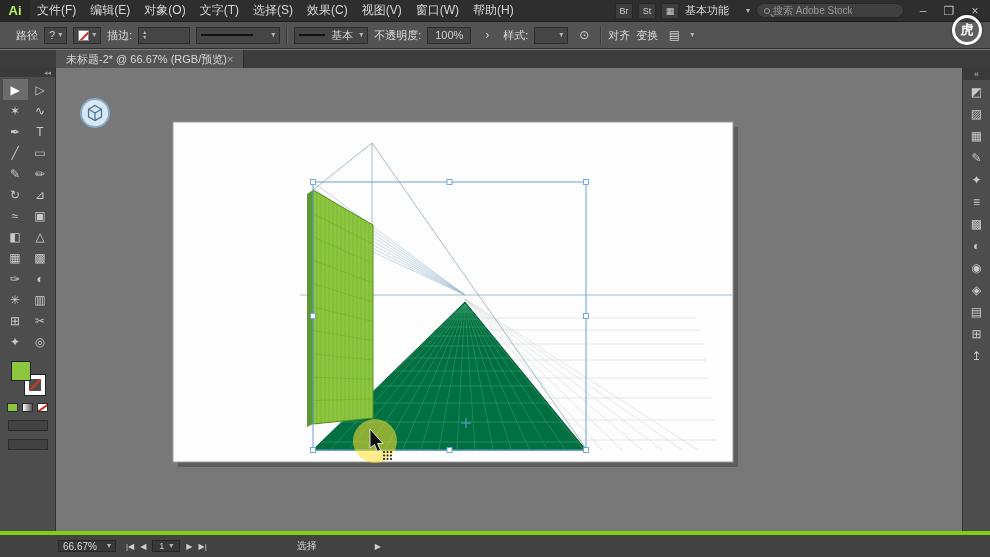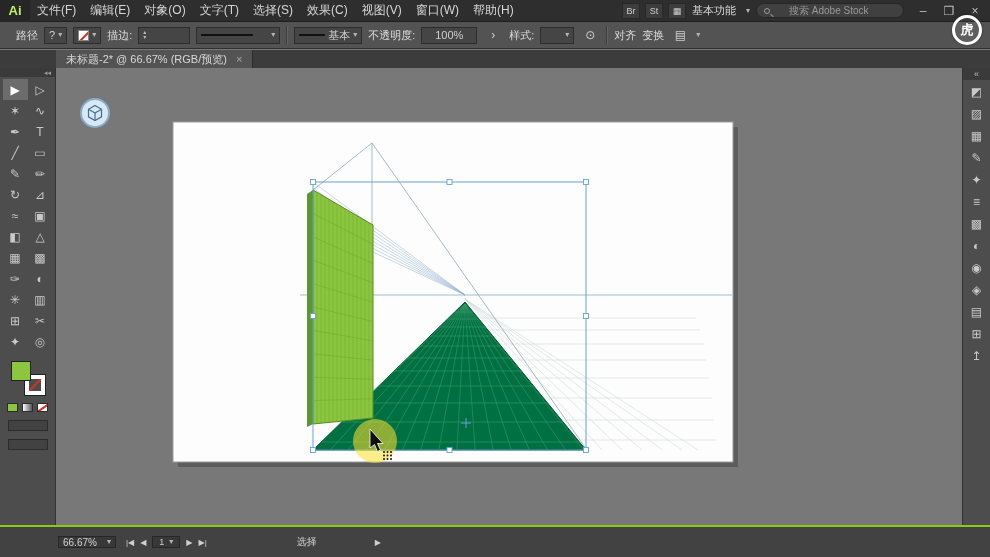--- a/index.html
+++ b/index.html
@@ -12,24 +12,24 @@
   
   .menubar { position:absolute; top:0; left:0; right:0; height:22px; background:#2e2e2e;
     border-bottom:1px solid #1e1e1e; display:flex; align-items:center; color:#d6d6d6;
     font-size:12px; z-index:30; }
   .ai-logo { width:30px; height:22px; display:flex; align-items:center; justify-content:center;
     color:#bef264; font-weight:bold; font-size:13px; background:#262626; }
   .menu-item { padding:0 7px; height:22px; display:flex; align-items:center; white-space:nowrap; }
   .mb-right { margin-left:auto; display:flex; align-items:center; gap:6px; padding-right:2px; }
   .mb-icon { min-width:18px; height:16px; background:#3d3d3d; border:1px solid #282828;
     color:#cfcfcf; font-size:9px; display:flex; align-items:center; justify-content:center; padding:0 2px; }
-  .workspace { display:flex; align-items:center; gap:10px; font-size:11px; }
+  .workspace { display:flex; align-items:center; gap:17px; font-size:11px; }
   .caret { font-size:8px; color:#b5b5b5; line-height:1; }
   .searchbox { width:148px; height:15px; background:#404040; border:1px solid #262626;
-    border-radius:8px; display:flex; align-items:center; gap:19px; padding:0 7px;
+    border-radius:8px; display:flex; align-items:center; gap:3px; padding:0 7px;
     color:#999; font-size:10px; }
   .mag { width:6px; height:6px; border:1px solid #999; border-radius:50%; position:relative; flex:0 0 auto; }
   .mag::after { content:""; position:absolute; width:4px; height:1px; background:#999;
     transform:rotate(45deg); left:5px; top:6px; }
   .search-text { white-space:nowrap; overflow:hidden; }
   .win-btns { display:flex; }
   .win-btn { width:26px; height:22px; display:flex; align-items:center; justify-content:center;
     color:#bdbdbd; font-size:12px; }
   
   .controlbar { position:absolute; top:22px; left:0; right:0; height:27px; background:#535353;
@@ -52,21 +52,21 @@
   .watermark { position:absolute; top:15px; right:8px; z-index:60; display:flex;
     align-items:center; gap:7px; pointer-events:none; }
   .wm-logo { width:30px; height:30px; border:3px solid #fff; border-radius:50%;
     display:flex; align-items:center; justify-content:center; color:#fff; font-size:13px;
     font-weight:bold; background:rgba(255,255,255,0.07); box-shadow:0 0 3px rgba(0,0,0,0.35); }
   .wm-text { font-size:28px; font-weight:bold; letter-spacing:2px; color:transparent;
     -webkit-text-stroke:1.6px #ffffff; text-shadow:0 0 4px rgba(0,0,0,0.25); }
   
   .tabbar { position:absolute; top:50px; left:0; right:0; height:18px; background:#3c3c3c;
     display:flex; align-items:stretch; z-index:15; }
-  .tab { margin-left:56px; background:#535353; display:flex; align-items:center; gap:9px;
+  .tab { margin-left:56px; background:#535353; display:flex; align-items:center; 
     padding:0 10px; color:#d8d8d8; font-size:11px; border-right:1px solid #2c2c2c; white-space:nowrap; }
   .tab-close { color:#a8a8a8; font-size:11px; }
   
   .tool-panel { position:absolute; top:68px; left:0; width:56px; bottom:14px; background:#4d4d4d;
     border-right:1px solid #333; z-index:10; display:flex; flex-direction:column; align-items:center; }
   .tp-head { width:100%; height:9px; background:#3a3a3a; color:#9b9b9b; font-size:7px;
     text-align:right; padding-right:4px; line-height:9px; }
   .tools { display:grid; grid-template-columns:repeat(2,25px); margin-top:2px; }
   .tool { width:25px; height:21px; display:flex; align-items:center; justify-content:center;
     color:#c9c9c9; font-size:12px; background:none; border:none; padding:0; }
@@ -89,22 +89,22 @@
   .right-strip { position:absolute; top:68px; right:0; width:28px; bottom:14px; background:#4d4d4d;
     border-left:1px solid #333; z-index:10; display:flex; flex-direction:column; align-items:center; }
   .rs-head { width:100%; height:12px; background:#3a3a3a; color:#bbb; font-size:9px;
     text-align:center; line-height:12px; }
   .rs-icon { width:22px; height:20px; margin-top:2px; display:flex; align-items:center;
     justify-content:center; color:#c9c9c9; font-size:12px; background:none; border:none; padding:0; }
   
   .canvas { position:absolute; top:68px; left:56px; right:28px; bottom:14px; background:#787878; z-index:1; }
   .canvas svg { position:absolute; left:0; top:0; }
   
-  .statusbar { position:absolute; bottom:0; left:0; right:0; height:32px; background:#424242;
-    border-top:2px solid #84cc16; display:flex; align-items:center; gap:10px; padding-left:58px;
+  .statusbar { position:absolute; bottom:0; left:0; right:0; height:26px; background:#424242;
+    border-top:4px solid #84cc16; display:flex; align-items:center; gap:10px; padding-left:58px;
     color:#d5d5d5; font-size:10px; z-index:40; }
   .zoom-box { background:#383838; border:1px solid #272727; height:12px; display:flex;
     align-items:center; gap:10px; padding:0 4px; }
   .nav { display:flex; align-items:center; gap:6px; font-size:8px; color:#cfcfcf; }
   .page-box { background:#383838; border:1px solid #272727; height:12px; display:flex;
     align-items:center; gap:5px; padding:0 6px; font-size:9px; }
   .tool-indicator { margin-left:80px; font-size:10px; }
   .sb-expand { margin-left:48px; font-size:8px; color:#cfcfcf; }
 </style>
 </head>
@@ -172,27 +172,27 @@
     <span class="stepper">
       <span>▴</span>
         <span>▾</span>
     </span>
   </div>
   <div class="cb-box" style="width:84px;justify-content:space-between">
     <span class="line-preview"></span>
     <span class="caret">▾</span>
   </div>
   <div class="sep"></div>
-  <div class="cb-box" style="">
+  <div class="cb-box" style="gap:6px">
     <span class="line-preview2"></span>
     <span>基本</span>
     <span class="caret">▾</span>
   </div>
   <span class="cb-label">不透明度:</span>
-  <div class="cb-box" style="width:56px;justify-content:center">
+  <div class="cb-box" style="width:44px;justify-content:center">
     <span>100%</span>
   </div>
   <div class="cb-iconbtn">›</div>
   <span class="cb-label">样式:</span>
   <div class="cb-box" style="width:34px;justify-content:flex-end">
     <span class="caret">▾</span>
   </div>
   <div class="cb-iconbtn">⊙</div>
   <div class="sep"></div>
   <span class="cb-label">对齐</span>

